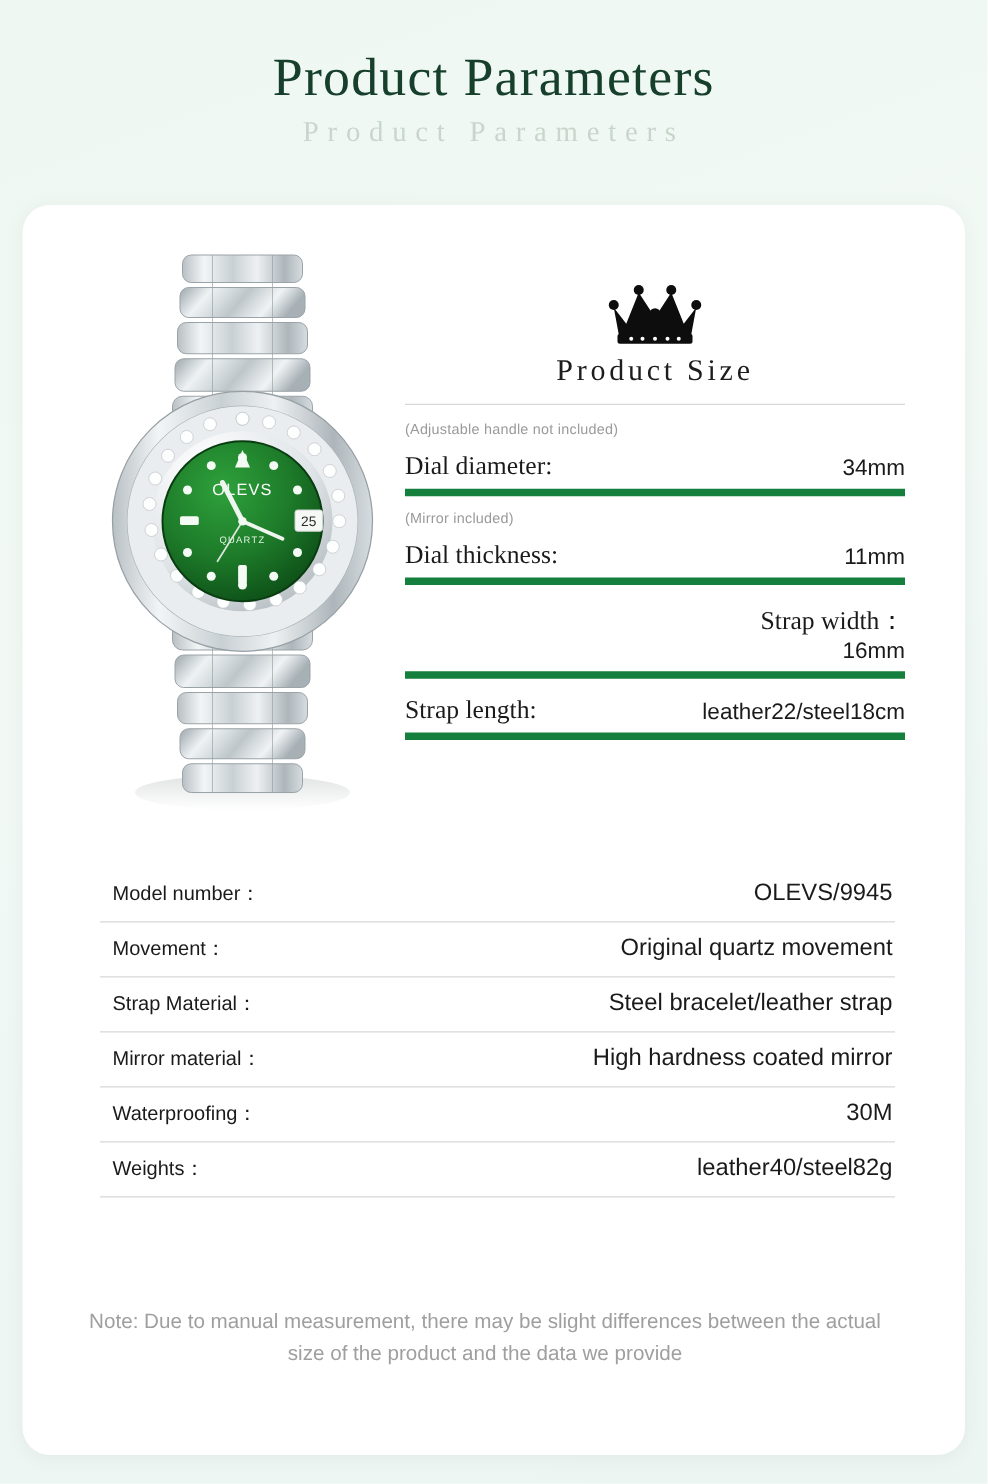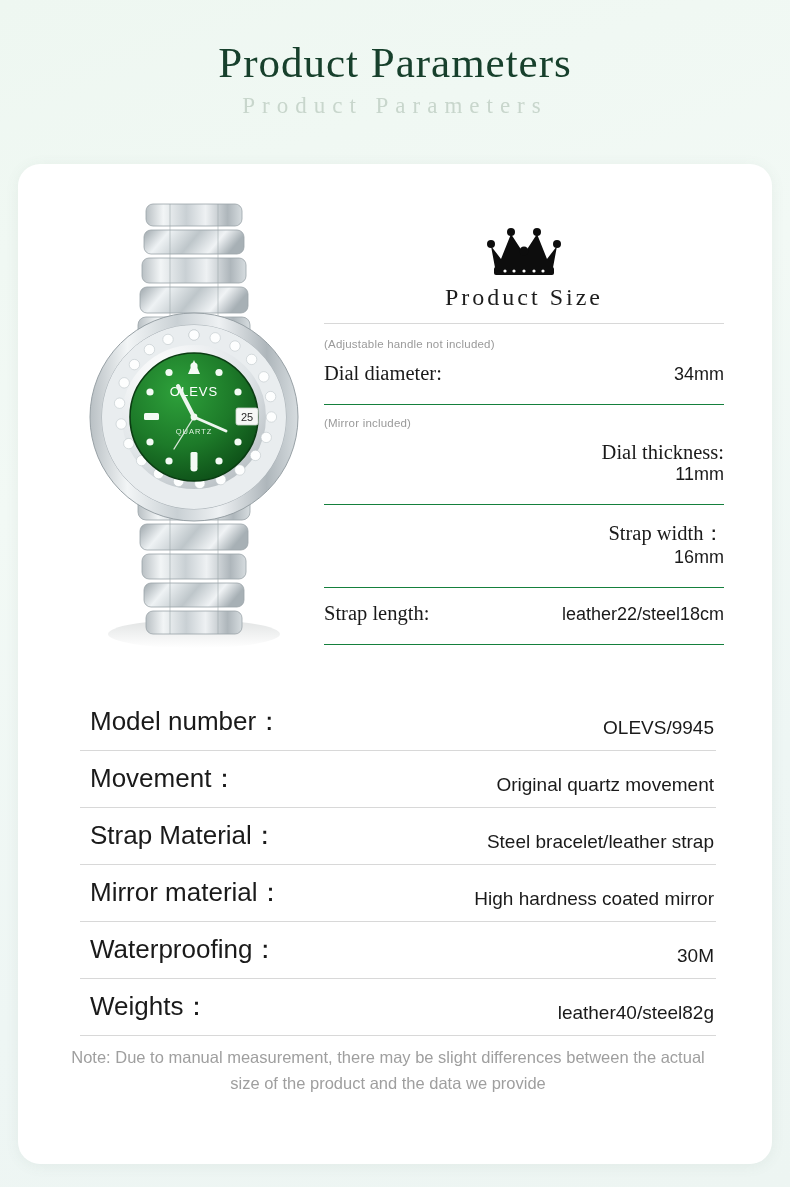--- a/index.html
+++ b/index.html
@@ -81,22 +81,22 @@
     font-size: 24px;
     color: #1d1d1d;
     text-align: center;
     letter-spacing: 3px;
     margin-top: 2px;
     padding-bottom: 12px;
     border-bottom: 1px solid #d8d8d8;
   }
   .size-row {
     position: relative;
-    border-bottom: 1px solid #15803d;
-    padding: 4px 0 19px 0;
+    border-bottom: 6px solid #15803d;
+    padding: 4px 0 6px 0;
     display: flex;
     align-items: flex-end;
     justify-content: space-between;
   }
   .size-note {
     position: absolute;
     top: -8px;
     left: 0;
     font-size: 11.5px;
     color: #9a9a9a;
@@ -106,40 +106,40 @@
     font-size: 20.5px;
     color: #1a1a1a;
     font-family: Liberation Serif, serif;
   }
   .size-value {
     font-size: 18px;
     color: #1a1a1a;
   }
   .size-row.with-note { padding-top: 16px; }
   .size-row.r1 { margin-top: 22px; }
-  .size-row.r2 { margin-top: 20px; flex-direction: column; }
+  .size-row.r2 { margin-top: 20px; }
   .size-row.r3 { margin-top: 10px; flex-direction: column; }
   .size-row.r4 { margin-top: 10px; justify-content: space-between; }
 
   
   .spec-list {
     position: absolute;
     left: 62px;
     top: 530px;
     width: 636px;
   }
   .spec-row {
     display: flex;
     align-items: flex-end;
     justify-content: space-between;
     border-bottom: 1px solid #d8d8d8;
     padding: 10px 2px 11px 10px;
   }
   .spec-label {
-    font-size: 26px;
+    font-size: 16px;
     color: #1a1a1a;
   }
   .spec-value {
     font-size: 19px;
     color: #1a1a1a;
     text-align: right;
   }
 
   .note {
     position: absolute;

